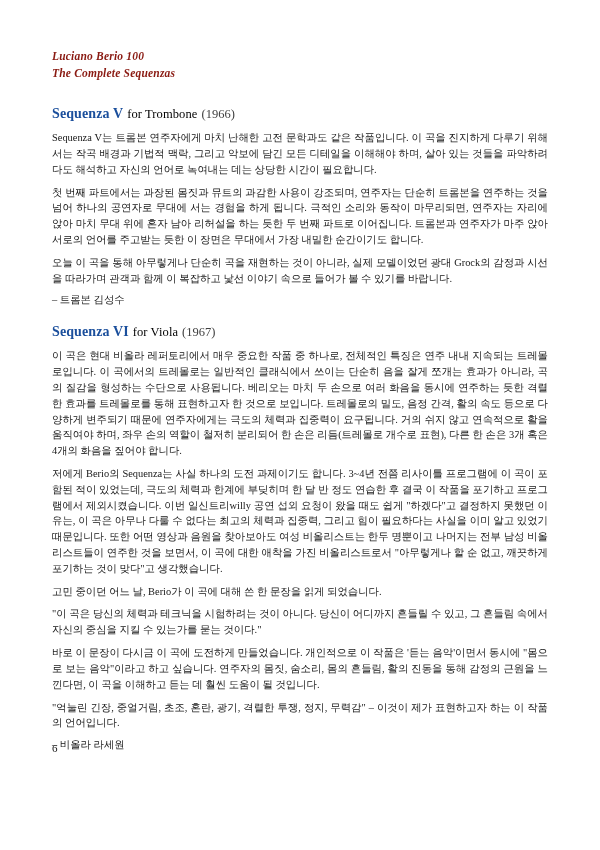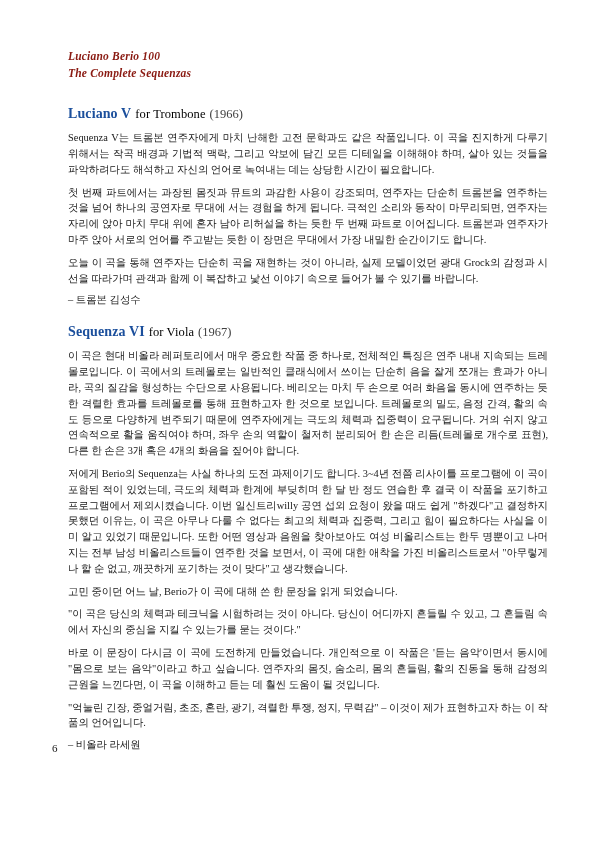--- a/index.html
+++ b/index.html
@@ -12,21 +12,21 @@
     background: #ffffff;
     font-family: "Liberation Serif", serif;
     color: #1a1a1a;
     overflow: hidden;
   }
   .page {
     position: relative;
     width: 600px;
     height: 790px;
     box-sizing: border-box;
-    padding: 48px 52px 0 68px;
+    padding: 48px 52px 0 52px;
   }
   .header {
     margin-bottom: 22px;
   }
   .header-line {
     font-family: "Liberation Serif", serif;
     font-weight: bold;
     font-style: italic;
     font-size: 11.5px;
     color: #8a1a12;
@@ -91,27 +91,27 @@
 
 <div class="page">
 
   <div class="header">
     <div class="header-line">Luciano Berio 100</div>
     <div class="header-line">The Complete Sequenzas</div>
   </div>
 
   <div class="section">
     <div class="section-title">
-      <span class="title-main">Luciano V</span>
+      <span class="title-main">Sequenza V</span>
       <span class="title-sub">for Trombone</span>
       <span class="title-year">(1966)</span>
     </div>
     <p class="body">Sequenza V는 트롬본 연주자에게 마치 난해한 고전 문학과도 같은 작품입니다. 이 곡을 진지하게 다루기 위해서는 작곡 배경과 기법적 맥락, 그리고 악보에 담긴 모든 디테일을 이해해야 하며, 살아 있는 것들을 파악하려다도 해석하고 자신의 언어로 녹여내는 데는 상당한 시간이 필요합니다.</p>
     <p class="body">첫 번째 파트에서는 과장된 몸짓과 뮤트의 과감한 사용이 강조되며, 연주자는 단순히 트롬본을 연주하는 것을 넘어 하나의 공연자로 무대에 서는 경험을 하게 됩니다. 극적인 소리와 동작이 마무리되면, 연주자는 자리에 앉아 마치 무대 위에 혼자 남아 리허설을 하는 듯한 두 번째 파트로 이어집니다. 트롬본과 연주자가 마주 앉아 서로의 언어를 주고받는 듯한 이 장면은 무대에서 가장 내밀한 순간이기도 합니다.</p>
-    <p class="body">오늘 이 곡을 통해 연주자는 단순히 곡을 재현하는 것이 아니라, 실제 모델이었던 광대 Grock의 감정과 시선을 따라가며 관객과 함께 이 복잡하고 낯선 이야기 속으로 들어가 볼 수 있기를 바랍니다.</p>
+    <p class="body">오늘 이 곡을 통해 아무렇게나 단순히 곡을 재현하는 것이 아니라, 실제 모델이었던 광대 Grock의 감정과 시선을 따라가며 관객과 함께 이 복잡하고 낯선 이야기 속으로 들어가 볼 수 있기를 바랍니다.</p>
     <div class="sig">– 트롬본 김성수</div>
   </div>
 
   <div class="section">
     <div class="section-title">
       <span class="title-main">Sequenza VI</span>
       <span class="title-sub">for Viola</span>
       <span class="title-year">(1967)</span>
     </div>
     <p class="body">이 곡은 현대 비올라 레퍼토리에서 매우 중요한 작품 중 하나로, 전체적인 특징은 연주 내내 지속되는 트레몰로입니다. 이 곡에서의 트레몰로는 일반적인 클래식에서 쓰이는 단순히 음을 잘게 쪼개는 효과가 아니라, 곡의 질감을 형성하는 수단으로 사용됩니다. 베리오는 마치 두 손으로 여러 화음을 동시에 연주하는 듯한 격렬한 효과를 트레몰로를 통해 표현하고자 한 것으로 보입니다. 트레몰로의 밀도, 음정 간격, 활의 속도 등으로 다양하게 변주되기 때문에 연주자에게는 극도의 체력과 집중력이 요구됩니다. 거의 쉬지 않고 연속적으로 활을 움직여야 하며, 좌우 손의 역할이 철저히 분리되어 한 손은 리듬(트레몰로 개수로 표현), 다른 한 손은 3개 혹은 4개의 화음을 짚어야 합니다.</p>

